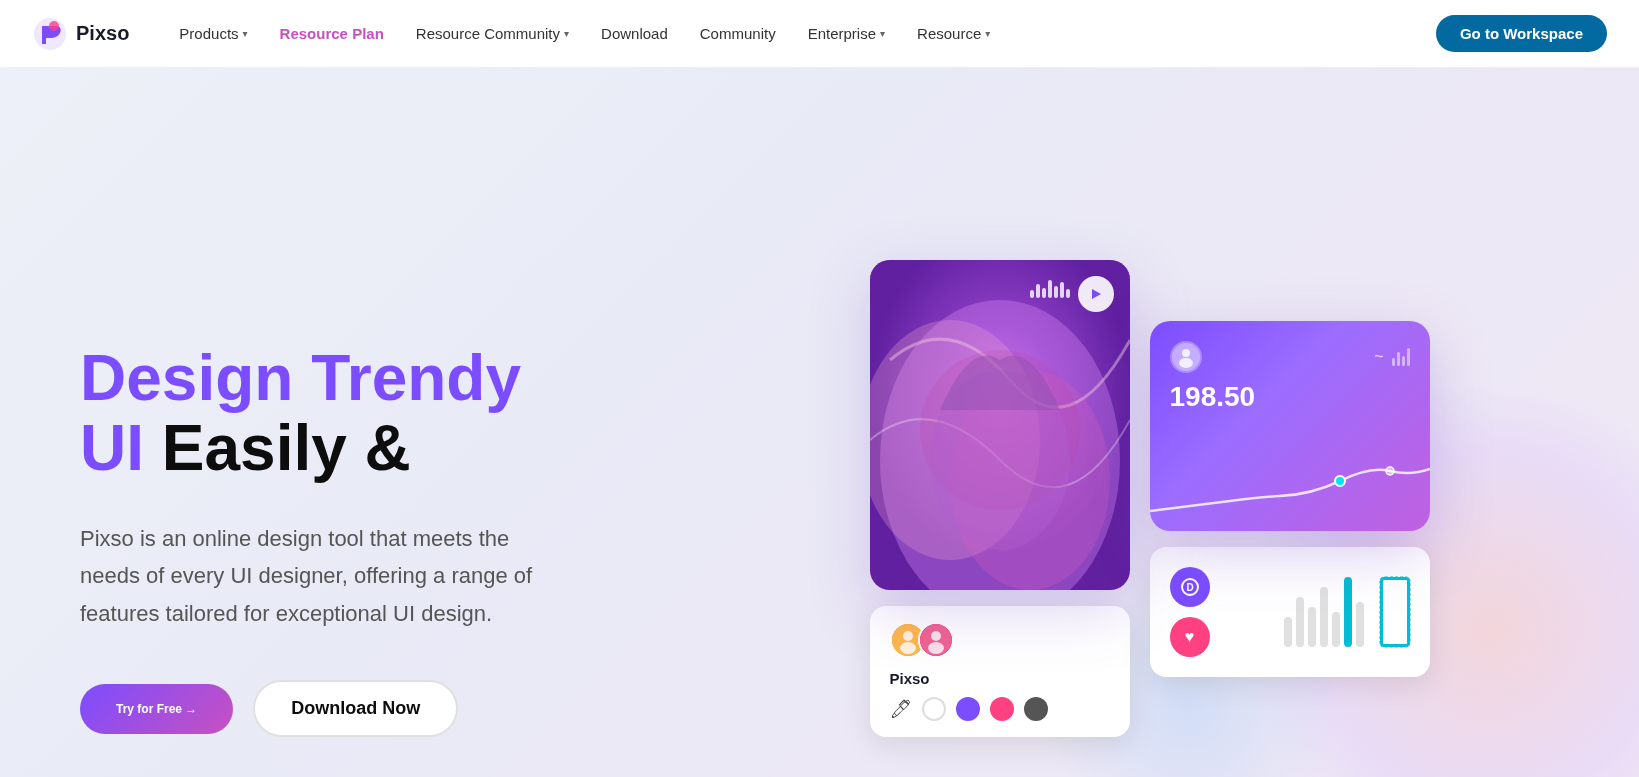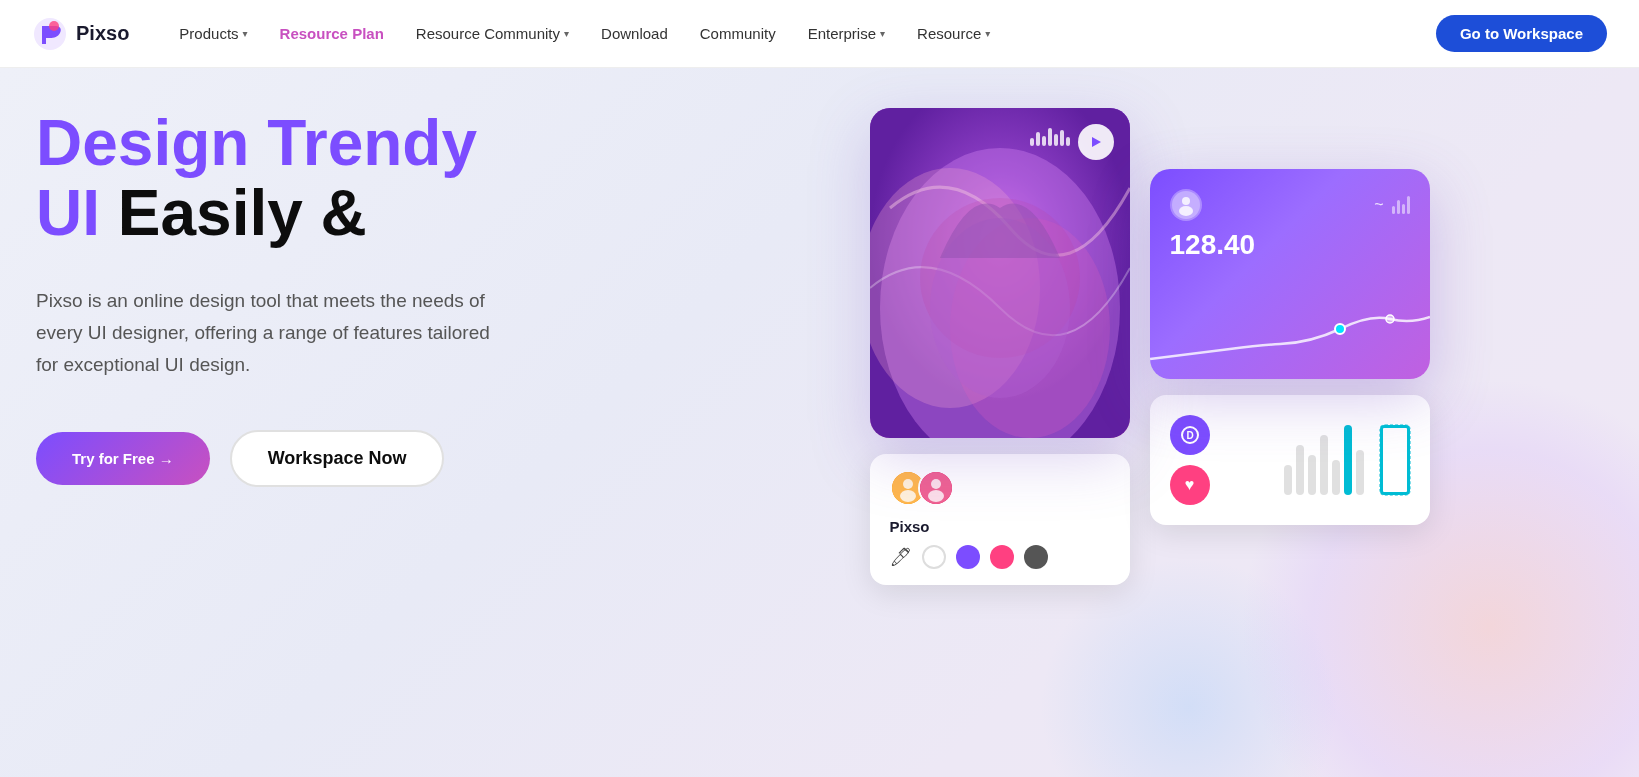--- a/index.html
+++ b/index.html
@@ -48,38 +48,38 @@
       gap: 4px;
       white-space: nowrap;
       text-decoration: none;
     }
     .nav-item.active { color: #c850c0; font-weight: 600; }
     .nav-chevron {
       font-size: 10px;
       color: #666;
     }
     .nav-cta {
-      background: #1d4ed8;
+      background: #0369a1;
       color: #fff;
       border: none;
       border-radius: 24px;
       padding: 10px 24px;
       font-size: 15px;
       font-weight: 600;
       cursor: pointer;
       white-space: nowrap;
     }
 
     
     .hero {
       min-height: calc(100vh - 68px);
       background: linear-gradient(135deg, #eef0f8 0%, #e8eaf6 40%, #ede8f5 70%, #f0e8f5 100%);
       display: flex;
-      align-items: flex-start;
-      padding: 40px 36px;
+      align-items: flex-end;
+      padding: 40px 80px;
       position: relative;
       overflow: hidden;
     }
 
     
     .hero::before {
       content: '';
       position: absolute;
       right: -100px;
       bottom: -100px;
@@ -106,39 +106,39 @@
     }
     .hero-title {
       font-size: 64px;
       font-weight: 800;
       line-height: 1.1;
       margin-bottom: 24px;
     }
     .hero-title .purple { color: #7c4dff; }
     .hero-title .dark { color: #0d0d0d; }
     .hero-subtitle {
-      font-size: 19px;
+      font-size: 22px;
       color: #555;
       line-height: 1.7;
       max-width: 480px;
       margin-bottom: 48px;
       margin-top: 36px;
     }
     .hero-buttons {
       display: flex;
       gap: 20px;
       align-items: center;
     }
     .btn-primary {
       background: linear-gradient(135deg, #7c4dff, #c850c0);
       color: #fff;
       border: none;
       border-radius: 32px;
       padding: 18px 36px;
-      font-size: 15px;
+      font-size: 12px;
       font-weight: 700;
       cursor: pointer;
       display: flex;
       align-items: center;
       gap: 10px;
     }
     .btn-secondary {
       background: #fff;
       color: #0d0d0d;
       border: 2px solid #e0e0e0;
@@ -429,21 +429,21 @@
 
 <section class="hero">
   <div class="hero-left">
     <h1 class="hero-title">
       <span class="purple">Design Trendy</span><br>
       <span class="purple">UI</span><span class="dark"> Easily &amp;</span><br>
     </h1>
     <p class="hero-subtitle">Pixso is an online design tool that meets the needs of every UI designer, offering a range of features tailored for exceptional UI design.</p>
     <div class="hero-buttons">
       <button class="btn-primary">Try for Free →</button>
-      <button class="btn-secondary">Workspace Now</button>
+      <button class="btn-secondary">Download Now</button>
     </div>
   </div>
 
   <div class="hero-right">
 
     <div class="cards-column-left">
 
       <div class="card-media">
         <div class="card-media-inner">
 
@@ -528,21 +528,21 @@
           <div class="card-chart-icons">
             <span style="color:rgba(255,255,255,0.8); font-size:16px;">~</span>
             <div class="chart-mini-bars">
               <div class="mini-bar" style="height:8px"></div>
               <div class="mini-bar" style="height:14px"></div>
               <div class="mini-bar" style="height:10px"></div>
               <div class="mini-bar" style="height:18px"></div>
             </div>
           </div>
         </div>
-        <div class="chart-value">128.40</div>
+        <div class="chart-value">198.50</div>
 
         <svg class="chart-svg-container" viewBox="0 0 280 80" preserveAspectRatio="none">
           <path d="M0 60 Q40 55 80 50 Q110 46 130 45 Q160 44 190 30 Q220 15 240 20 Q260 25 280 18" stroke="rgba(255,255,255,0.8)" stroke-width="2.5" fill="none"></path>
           <circle cx="190" cy="30" r="5" fill="#00e5ff" stroke="#fff" stroke-width="2"></circle>
           <circle cx="240" cy="20" r="4" fill="rgba(255,255,255,0.5)" stroke="#fff" stroke-width="1.5"></circle>
         </svg>
       </div>
 
       <div class="card-design">
         <div class="design-icons">

